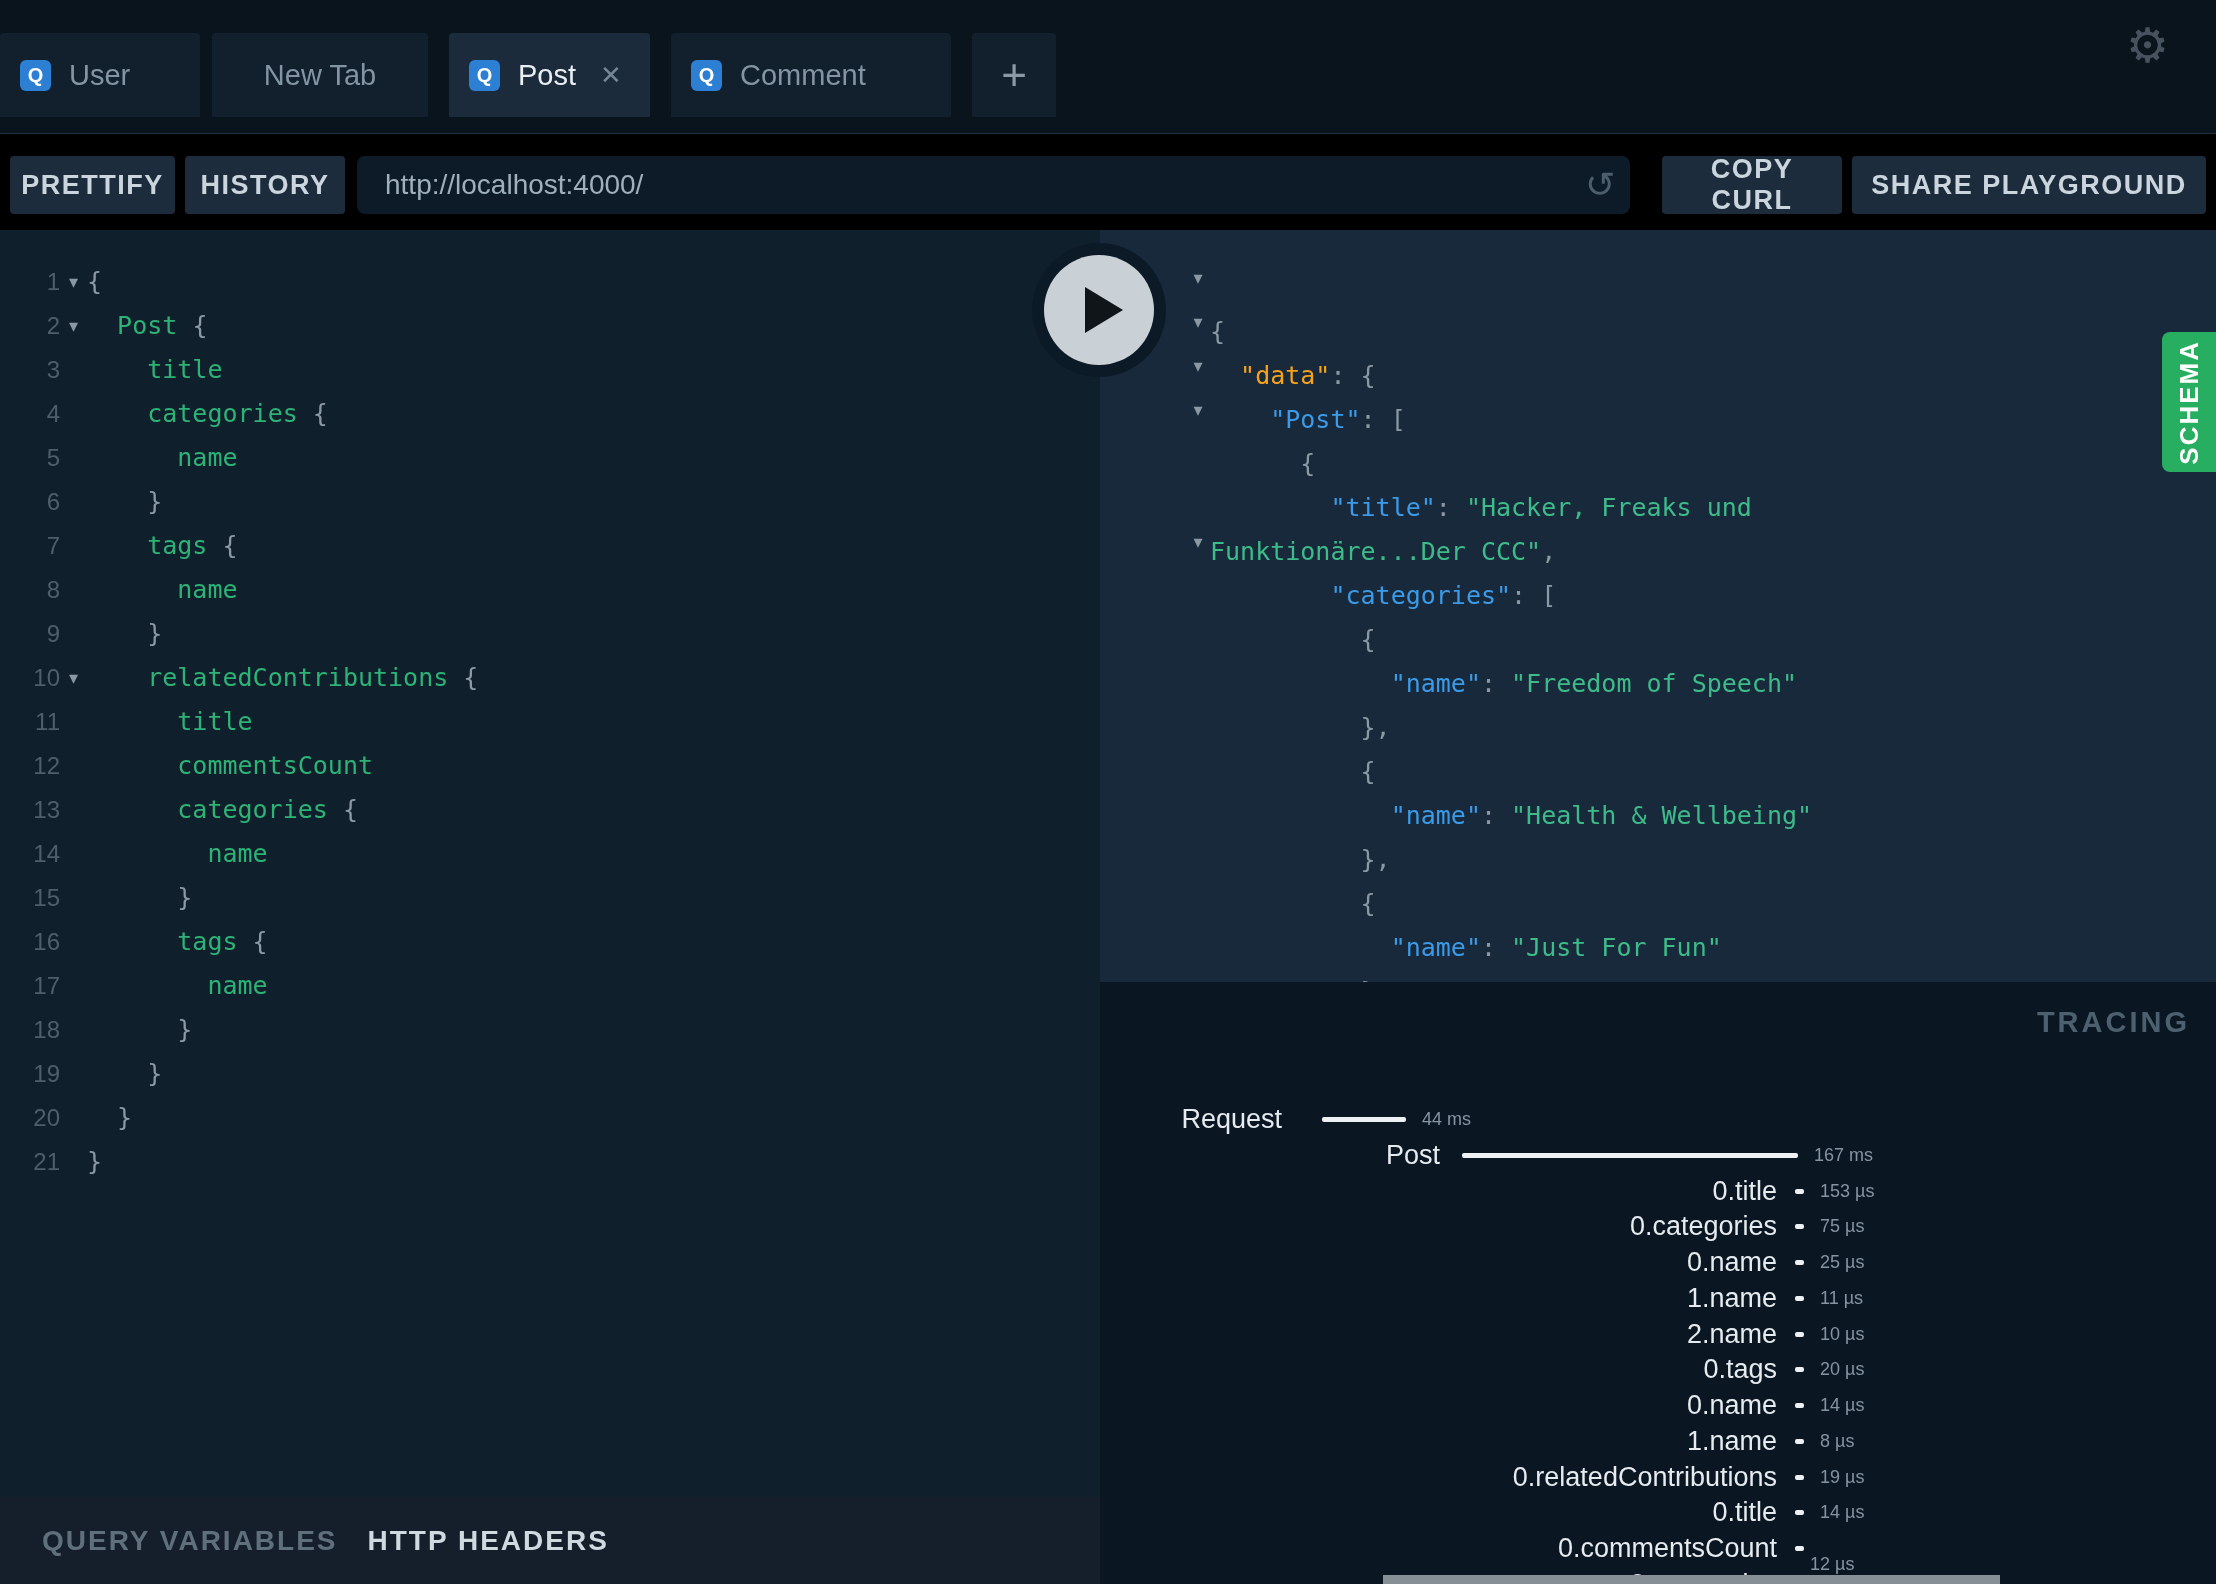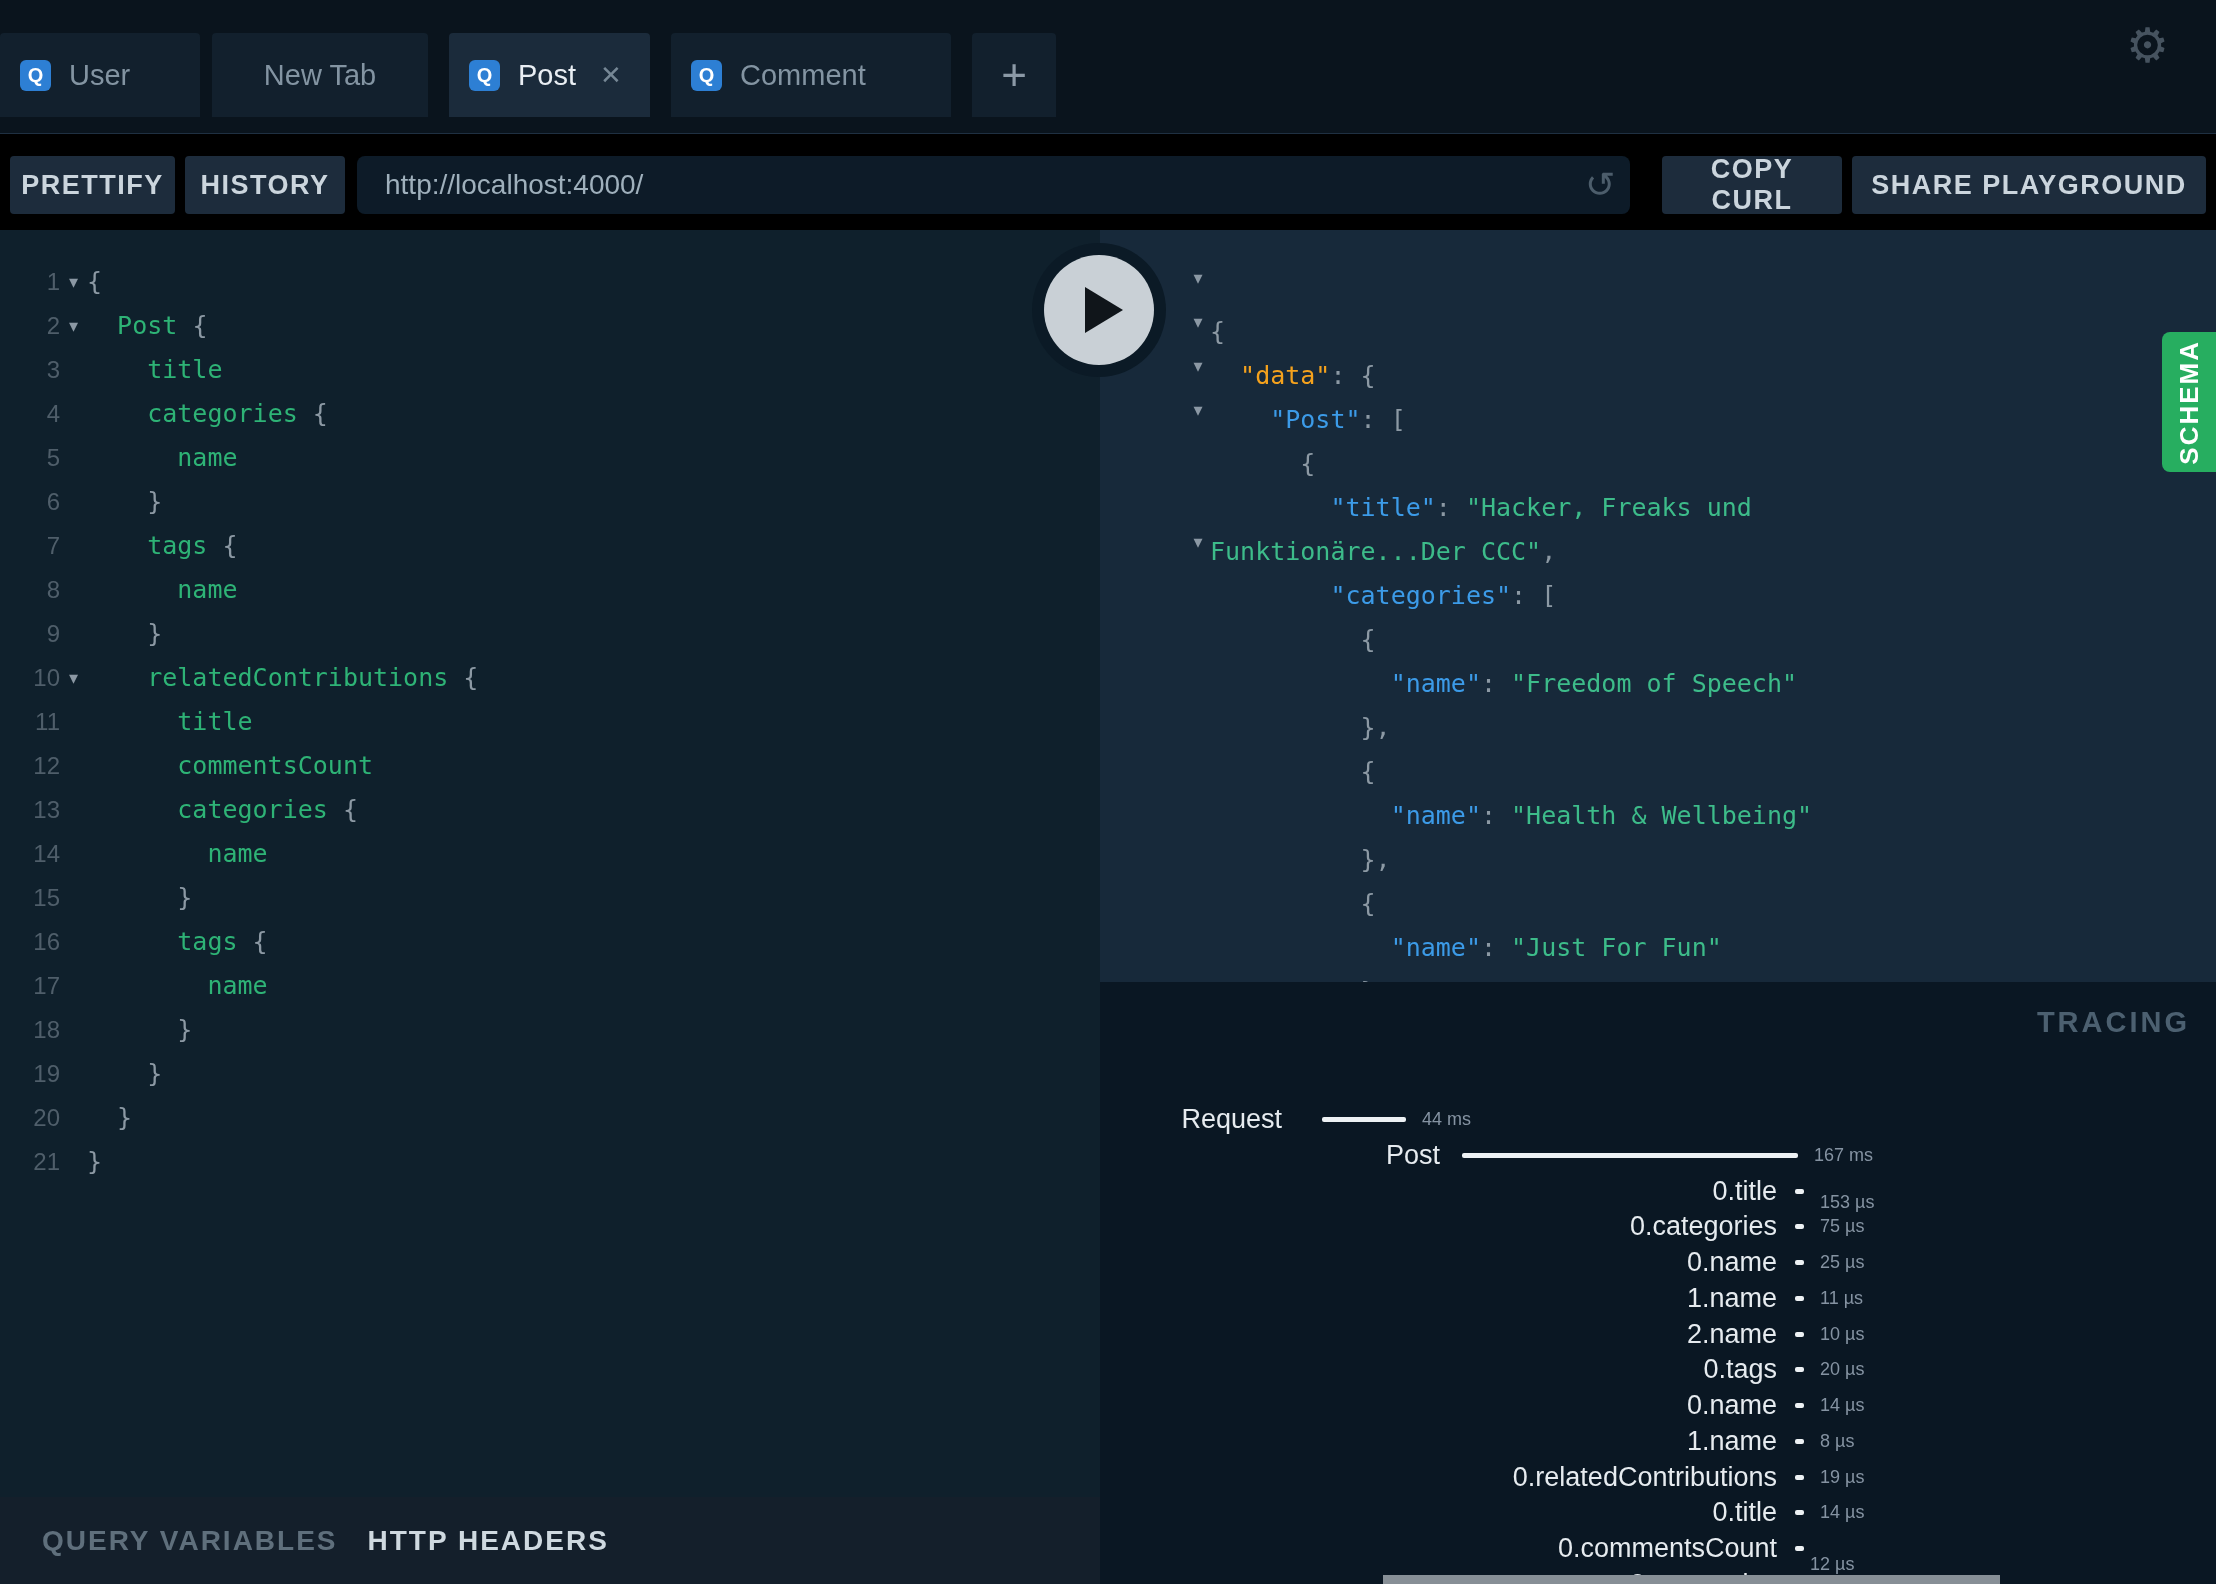--- a/index.html
+++ b/index.html
@@ -353,21 +353,21 @@
 
   <div class="trace-row">
     <div class="t-label" style="width: 340px;">Post</div>
     <div class="t-bar" style="left: 362px; width: 336px;"></div>
     <div class="t-value" style="left: 714px;">167 ms</div>
   </div>
 
   <div class="trace-row">
     <div class="t-label" style="width: 677px;">0.title</div>
     <div class="t-bar" style="left: 695px; width: 9px;"></div>
-    <div class="t-value" style="left: 720px; margin-top: 11px;">153 µs</div>
+    <div class="t-value" style="left: 720px;">153 µs</div>
   </div>
 
   <div class="trace-row">
     <div class="t-label" style="width: 677px;">0.categories</div>
     <div class="t-bar" style="left: 695px; width: 9px;"></div>
     <div class="t-value" style="left: 720px;">75 µs</div>
   </div>
 
   <div class="trace-row">
     <div class="t-label" style="width: 677px;">0.name</div>

